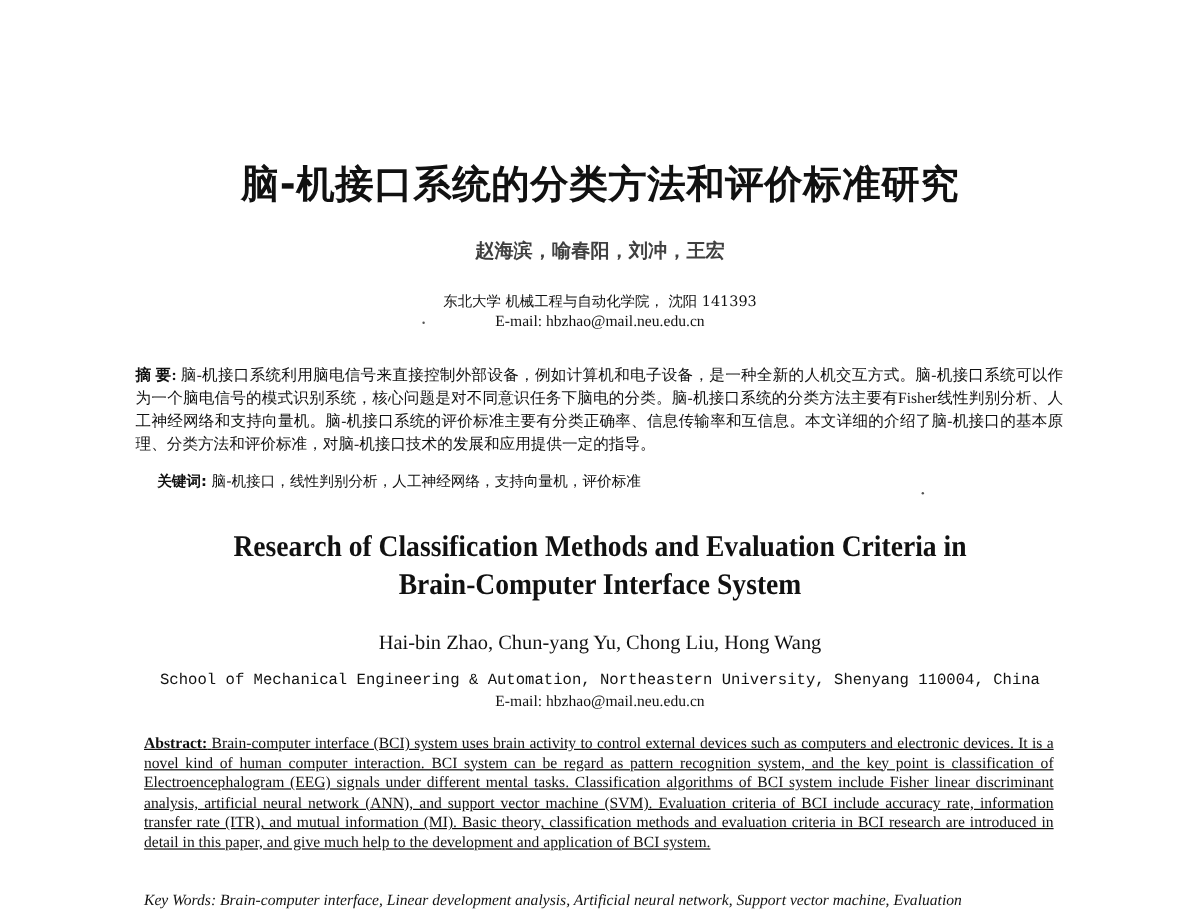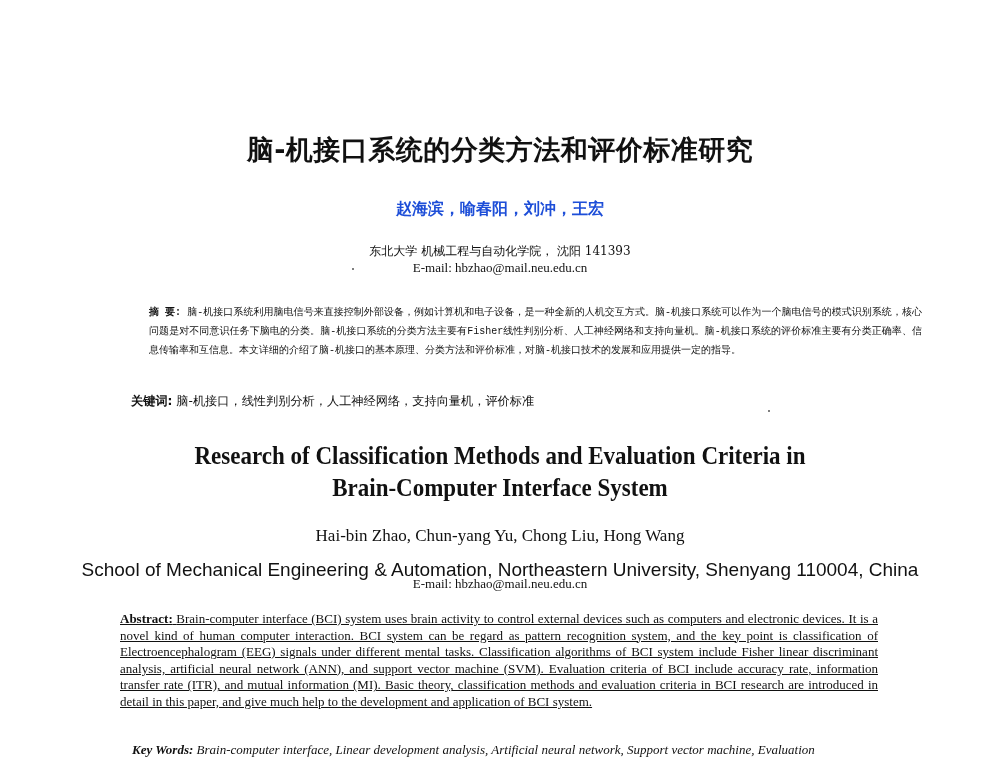--- a/index.html
+++ b/index.html
@@ -15,54 +15,53 @@
       color: #111111;
       font-family: "Liberation Serif", serif;
     }
     .abs { position: absolute; }
     .center { left: 0; width: 1000px; text-align: center; }
 
     .cn-title {
       top: 132px;
       font-family: "DejaVu Sans", sans-serif;
       font-weight: bold;
-      font-size: 27px;
+      font-size: 32px;
       letter-spacing: 0.5px;
       color: #111;
     }
     .cn-authors {
       top: 199px;
       font-family: "DejaVu Sans", sans-serif;
       font-weight: bold;
       font-size: 16px;
-      color: #1d4ed8;
+      color: #404040;
     }
     .cn-affil {
       top: 243px;
       font-family: "DejaVu Serif", serif;
       font-size: 12px;
     }
     .cn-email {
       top: 260px;
       font-family: "Liberation Serif", serif;
       font-size: 13px;
     }
     .dot {
       width: 2px; height: 2px; background: #555; border-radius: 1px;
     }
 
     .cn-abstract {
       left: 113px;
       top: 303px;
       width: 773px;
-      font-family: Liberation Mono, monospace;
-      font-size: 10px;
+      font-family: Liberation Serif, serif;
+      font-size: 13px;
       line-height: 19px;
       text-align: justify;
-      margin-left: 36px;
     }
     .cn-abstract .lbl, .cn-keywords .lbl { font-weight: bold; }
     .cn-keywords {
       left: 131px;
       top: 393px;
       width: 773px;
       font-family: "DejaVu Sans", sans-serif;
       font-size: 12.2px;
     }
 
@@ -75,22 +74,22 @@
       transform: scaleX(0.92);
       transform-origin: 500px 0;
     }
     .en-authors {
       top: 526px;
       font-family: "Liberation Serif", serif;
       font-size: 17px;
     }
     .en-affil {
       top: 559px;
-      font-family: Liberation Sans, sans-serif;
-      font-size: 19px;
+      font-family: Liberation Mono, monospace;
+      font-size: 13px;
     }
     .en-email {
       top: 576px;
       font-family: "Liberation Serif", serif;
       font-size: 13px;
     }
     .en-abstract {
       left: 120px;
       top: 611px;
       width: 758px;
@@ -103,21 +102,21 @@
     .en-abstract .lbl { font-weight: bold; }
     .en-keywords {
       left: 120px;
       top: 742px;
       width: 760px;
       font-family: "Liberation Serif", serif;
       font-size: 13px;
       font-style: italic;
       white-space: nowrap;
     }
-    .en-keywords .lbl { font-weight: bold; margin-left: 12px; }
+    .en-keywords .lbl { font-weight: normal; }
   </style>
 </head>
 <body>
 
 <div>
 
   <div class="abs center cn-title">脑-机接口系统的分类方法和评价标准研究</div>
   <div class="abs center cn-authors">赵海滨，喻春阳，刘冲，王宏</div>
   <div class="abs center cn-affil">东北大学 机械工程与自动化学院， 沈阳 141393</div>
   <div class="abs dot" style="left:352px; top:268px;"></div>

